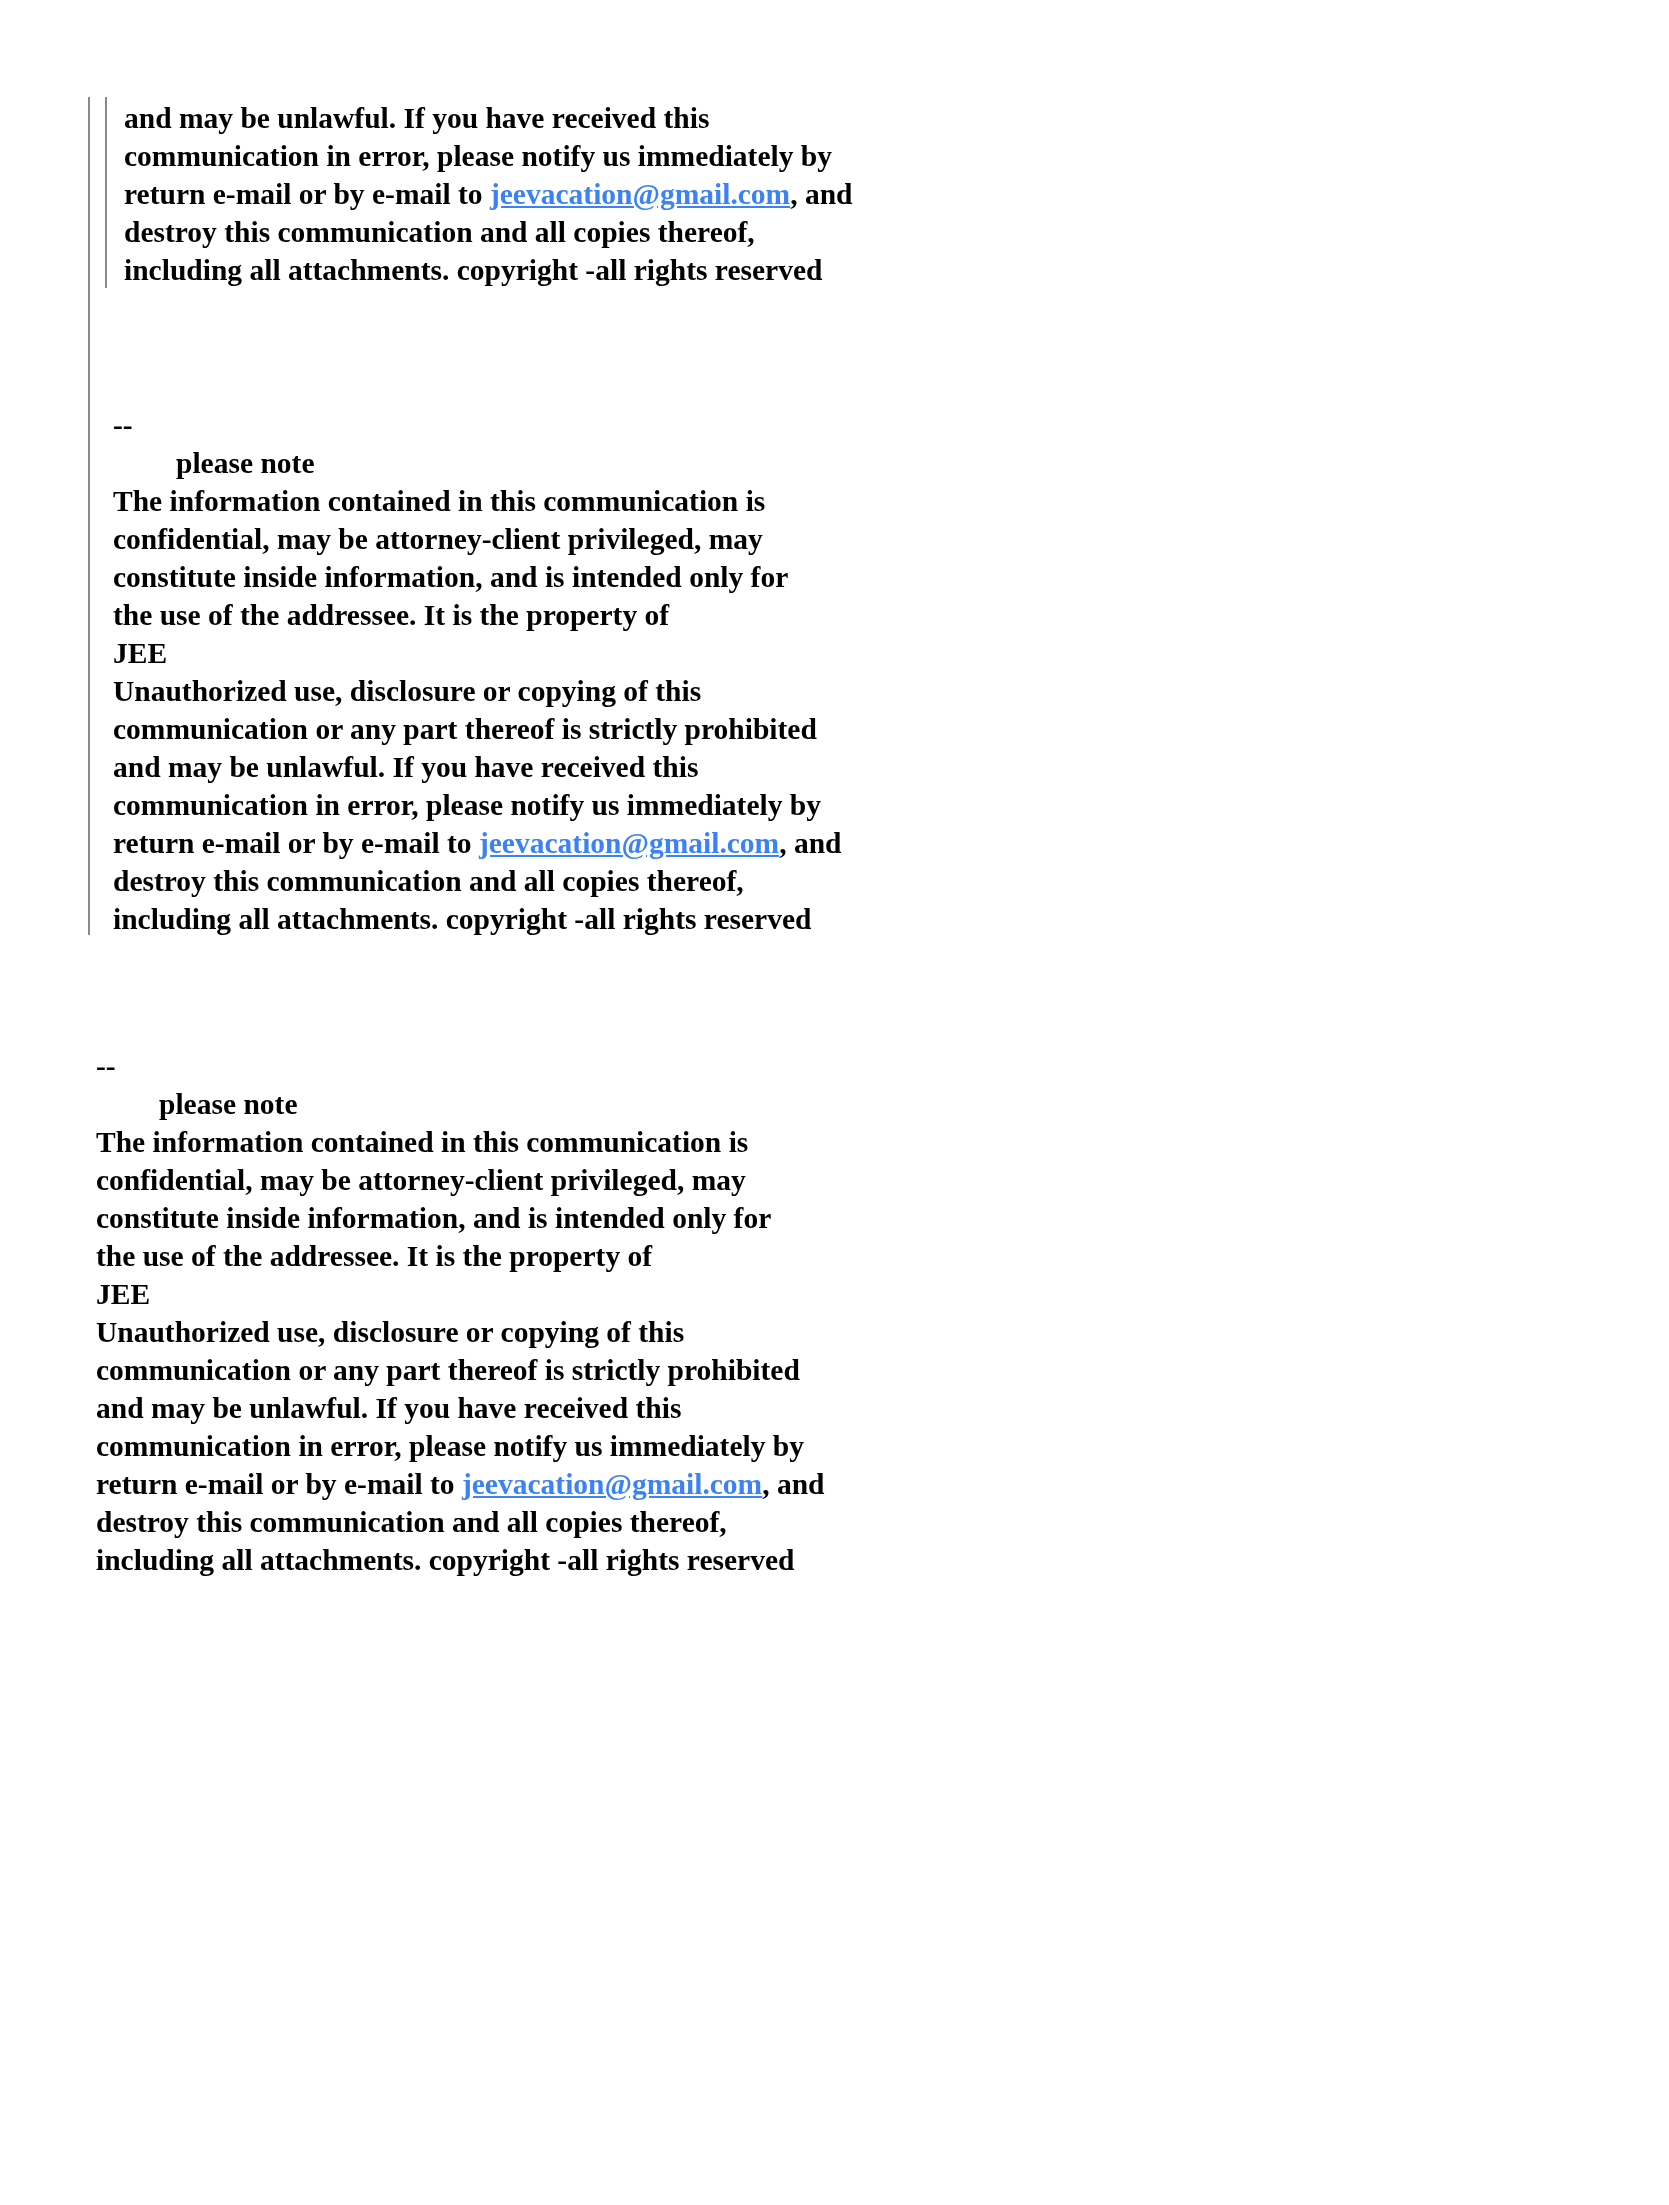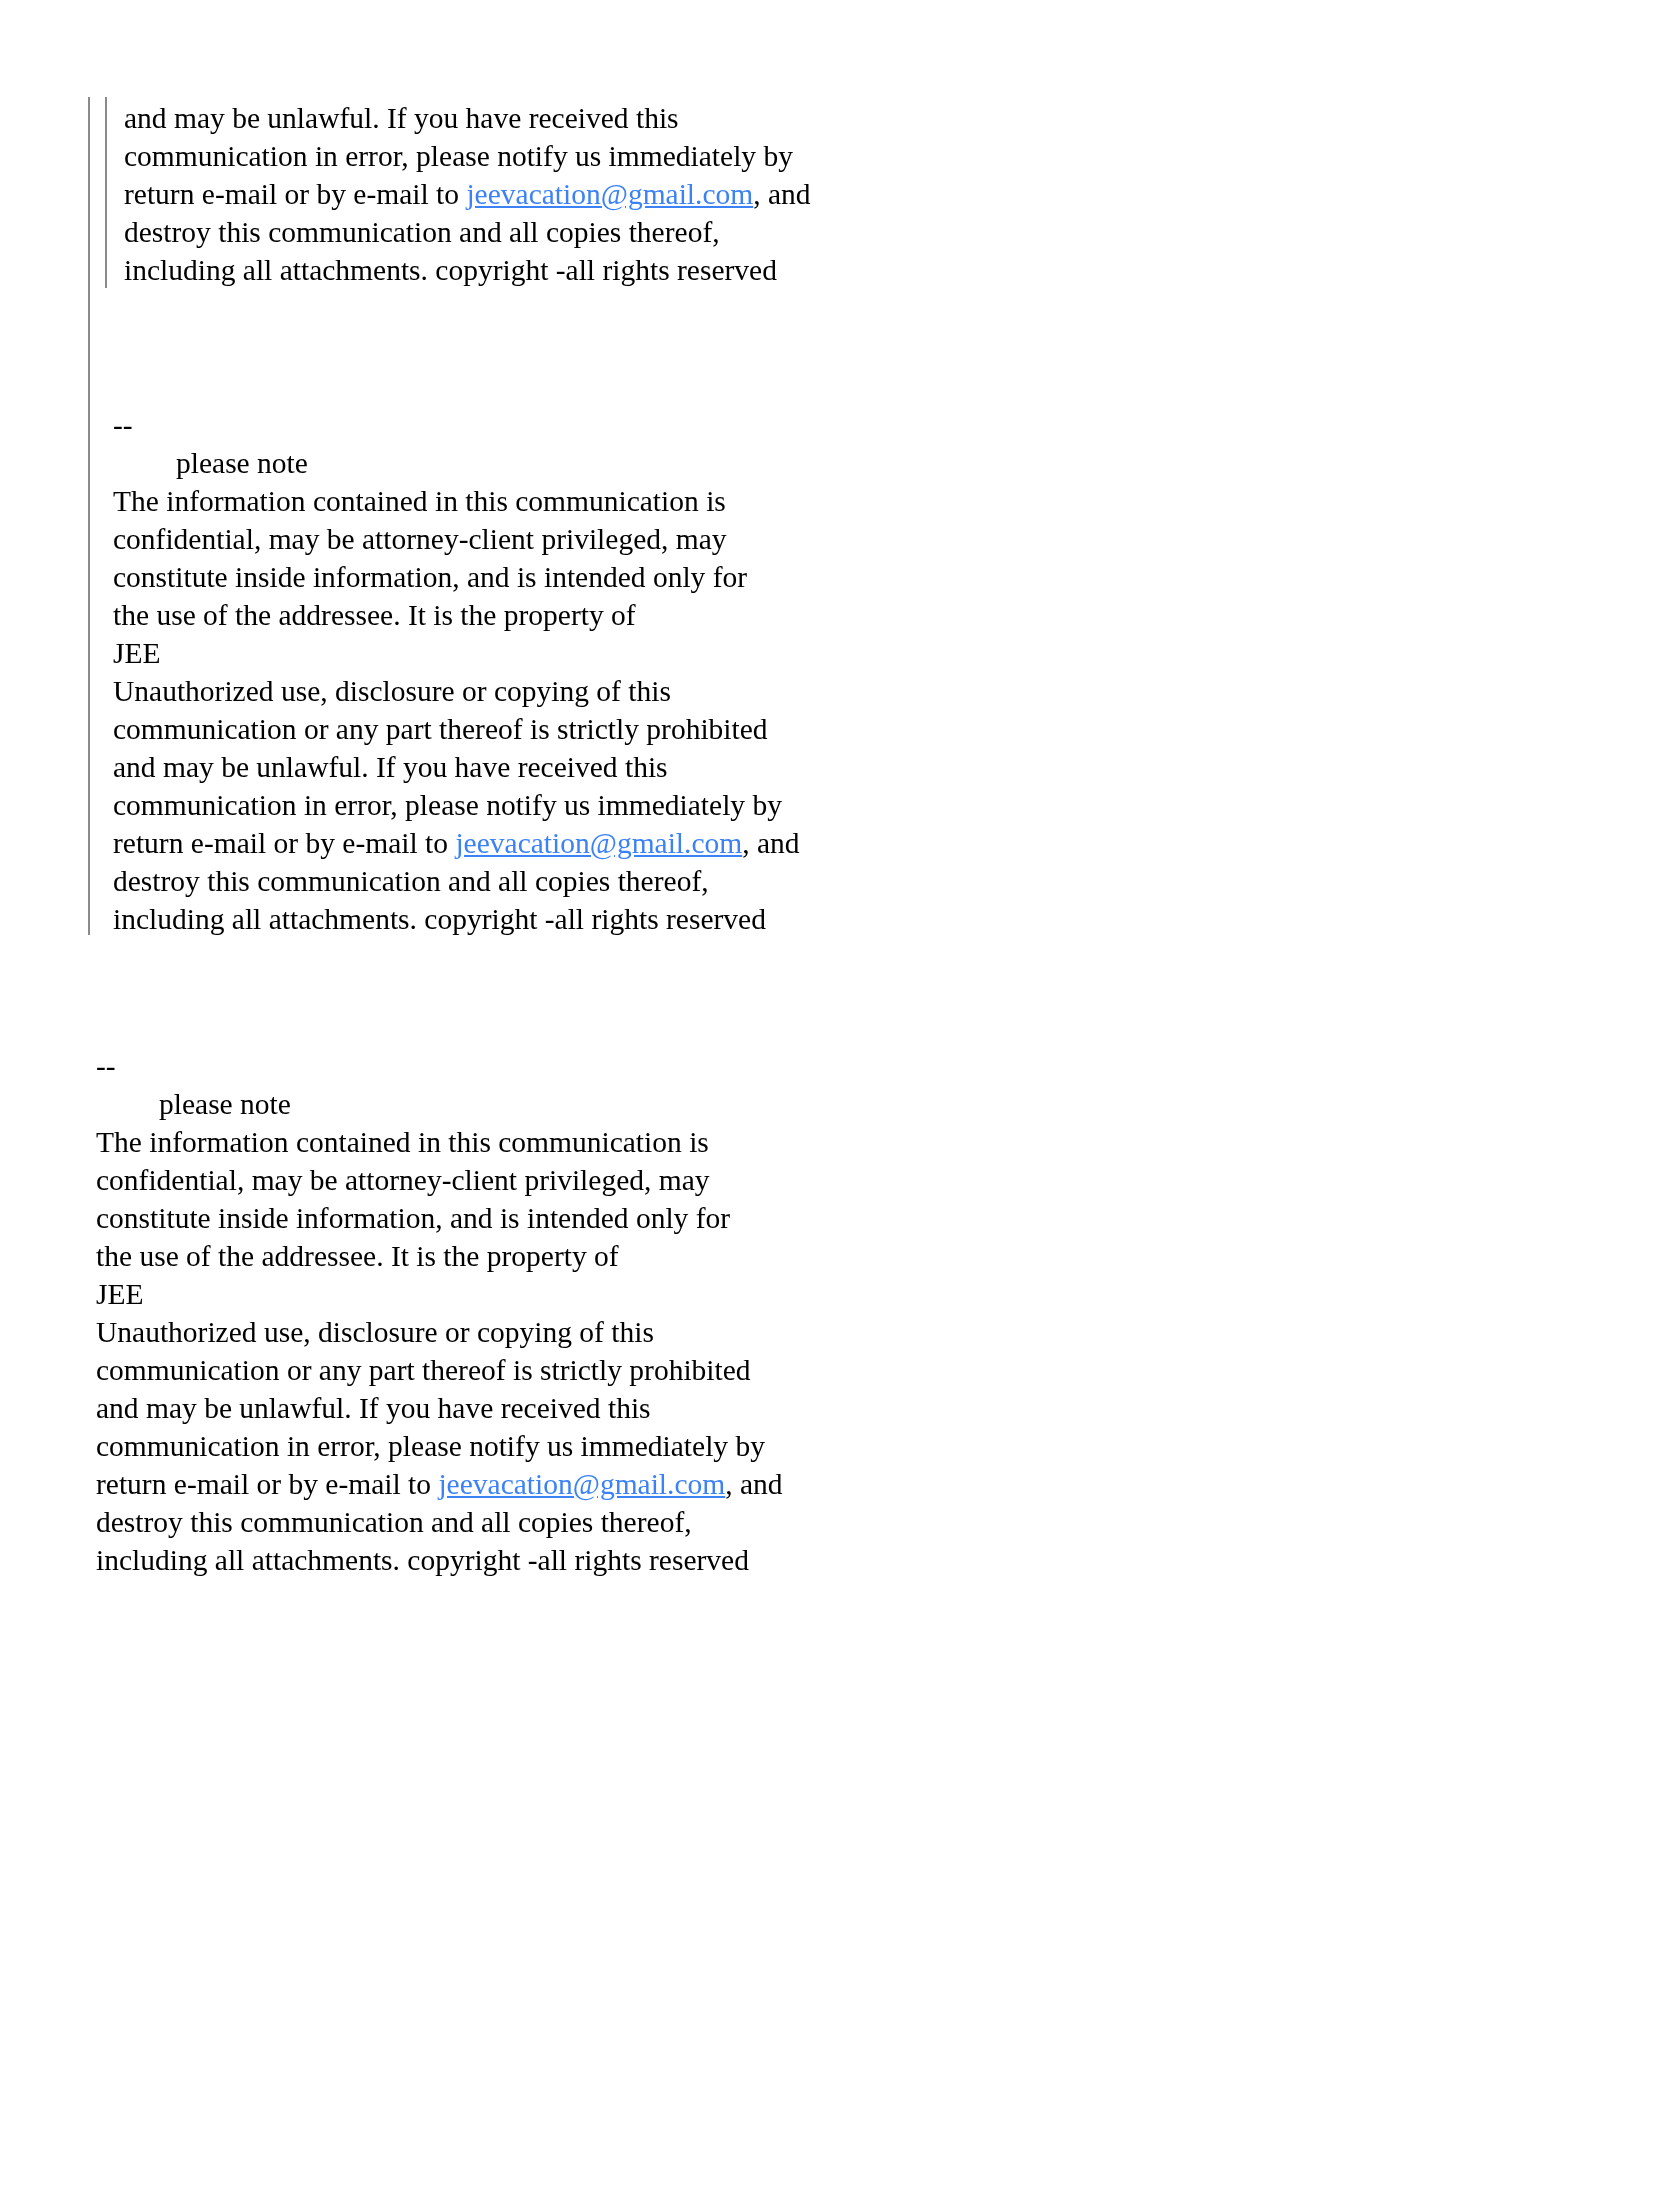--- a/index.html
+++ b/index.html
@@ -10,20 +10,21 @@
   .page {
     position: relative;
     width: 1669px;
     height: 1842px;
     background: #ffffff;
     overflow: hidden;
     font-family: "Liberation Serif", "DejaVu Serif", serif;
     font-size: 29.5px;
     line-height: 38px;
     color: #000000;
+    font-weight: bold;
   }
   .quote-bar {
     position: absolute;
     width: 2px;
     background: #8a8a8a;
   }
   .quote-bar.outer {
     left: 88px;
     top: 97px;
     height: 838px;

